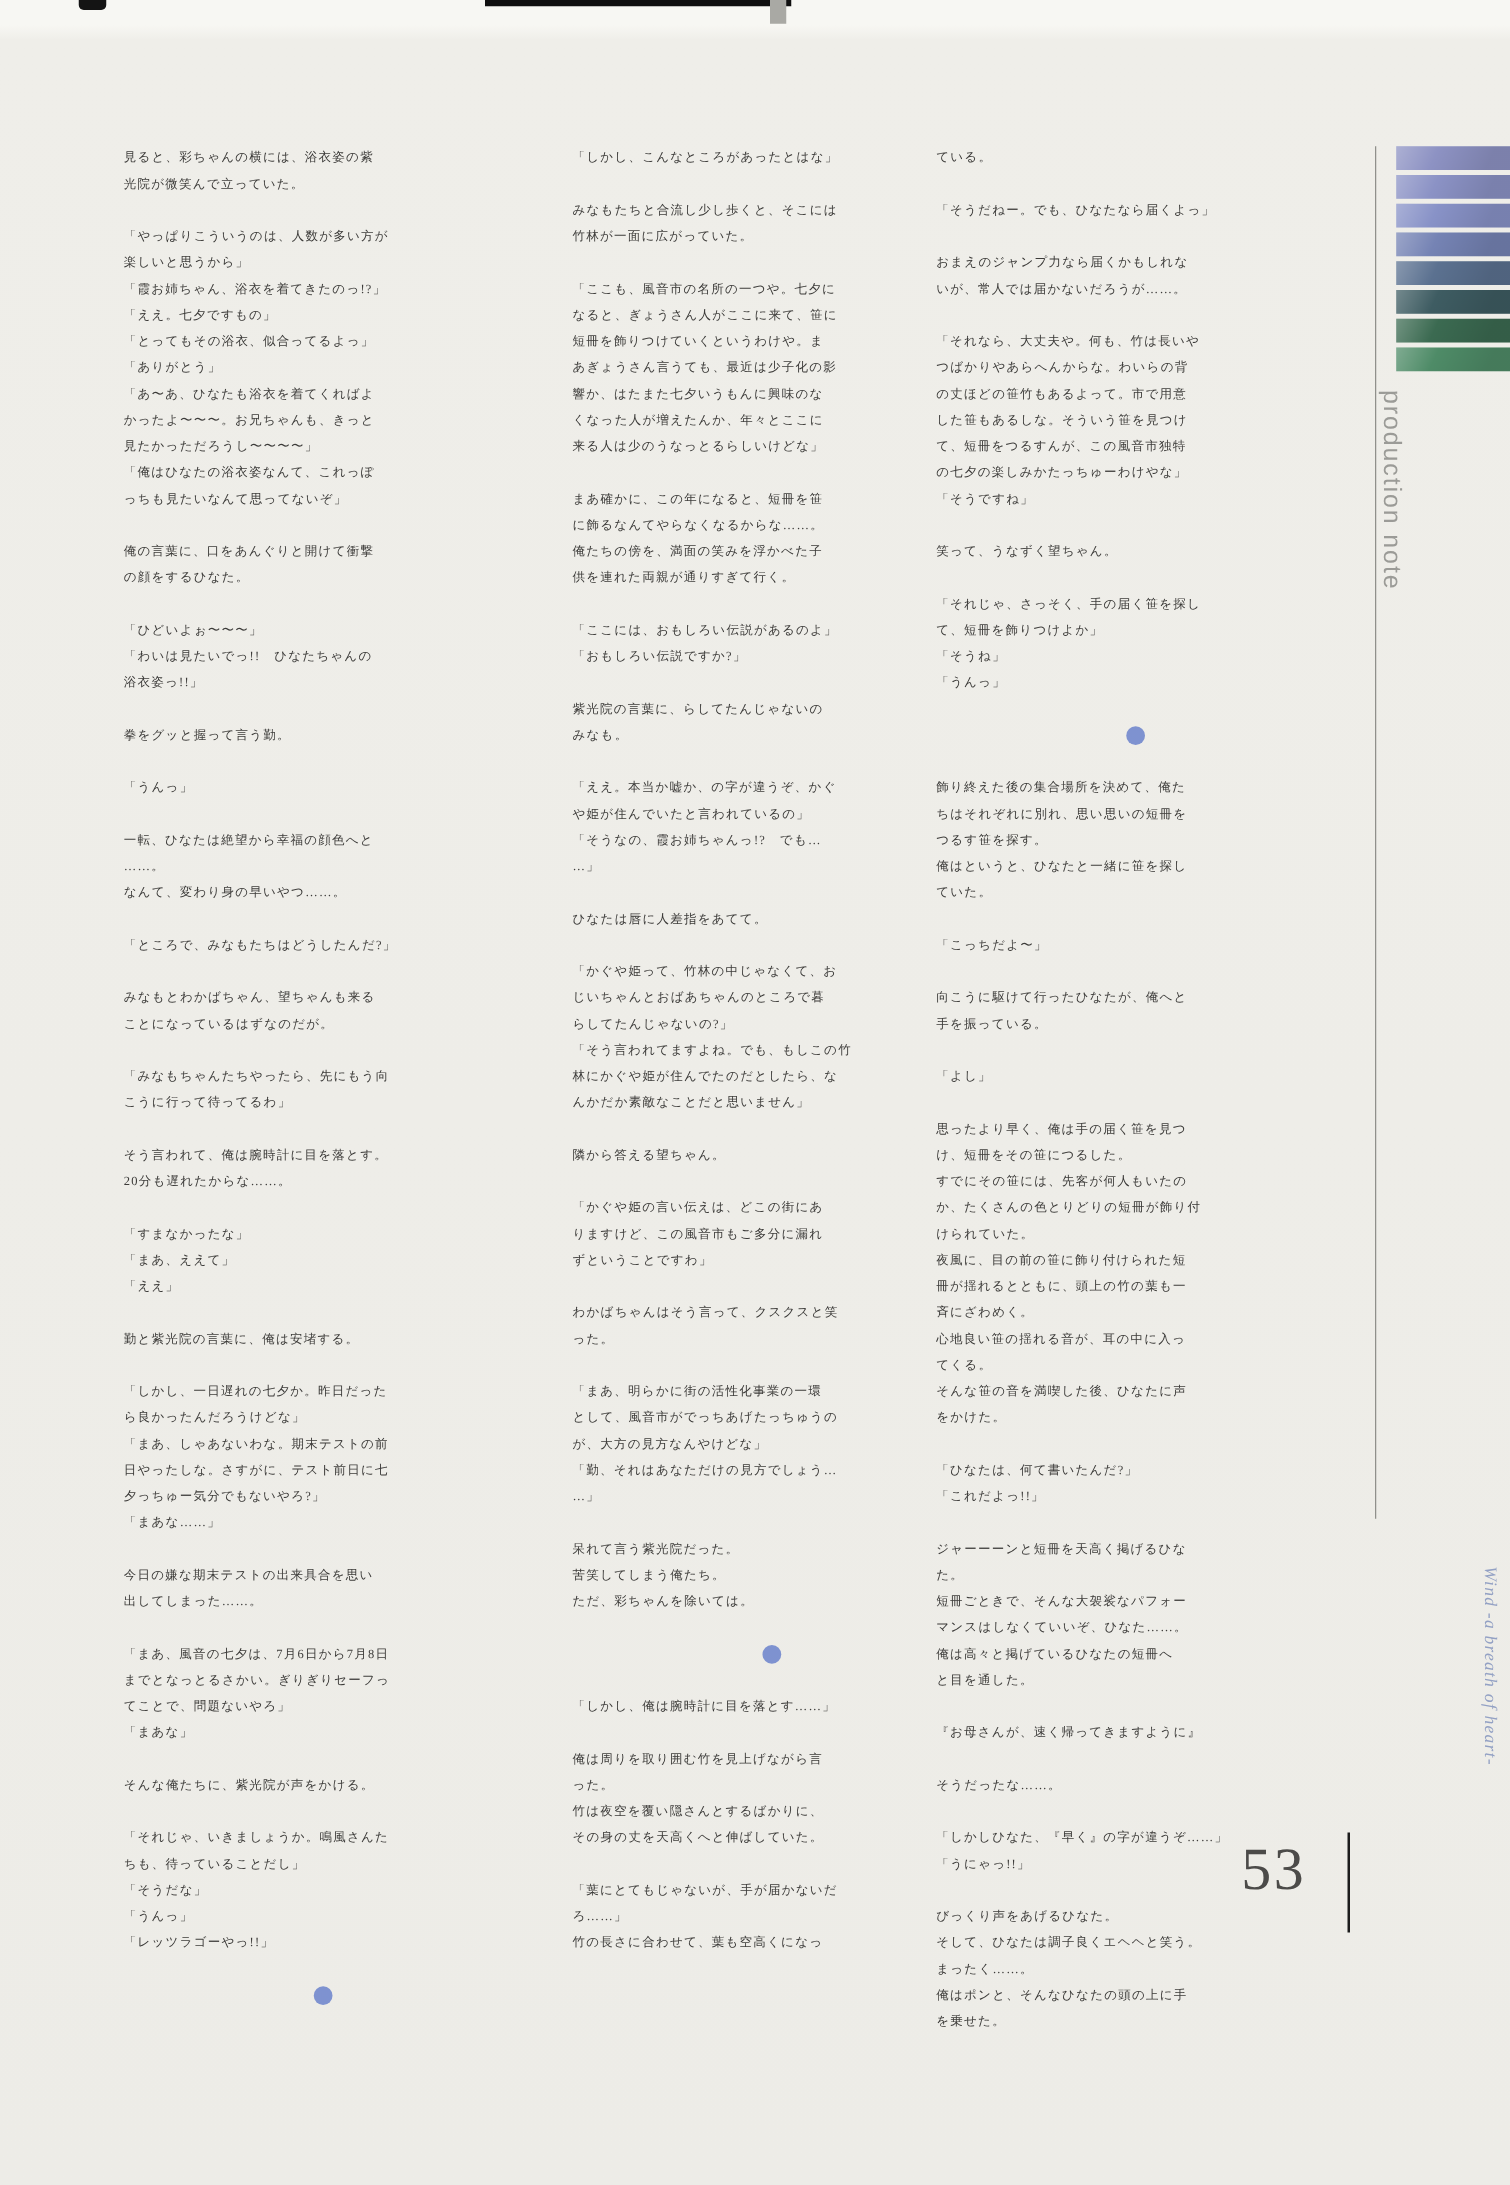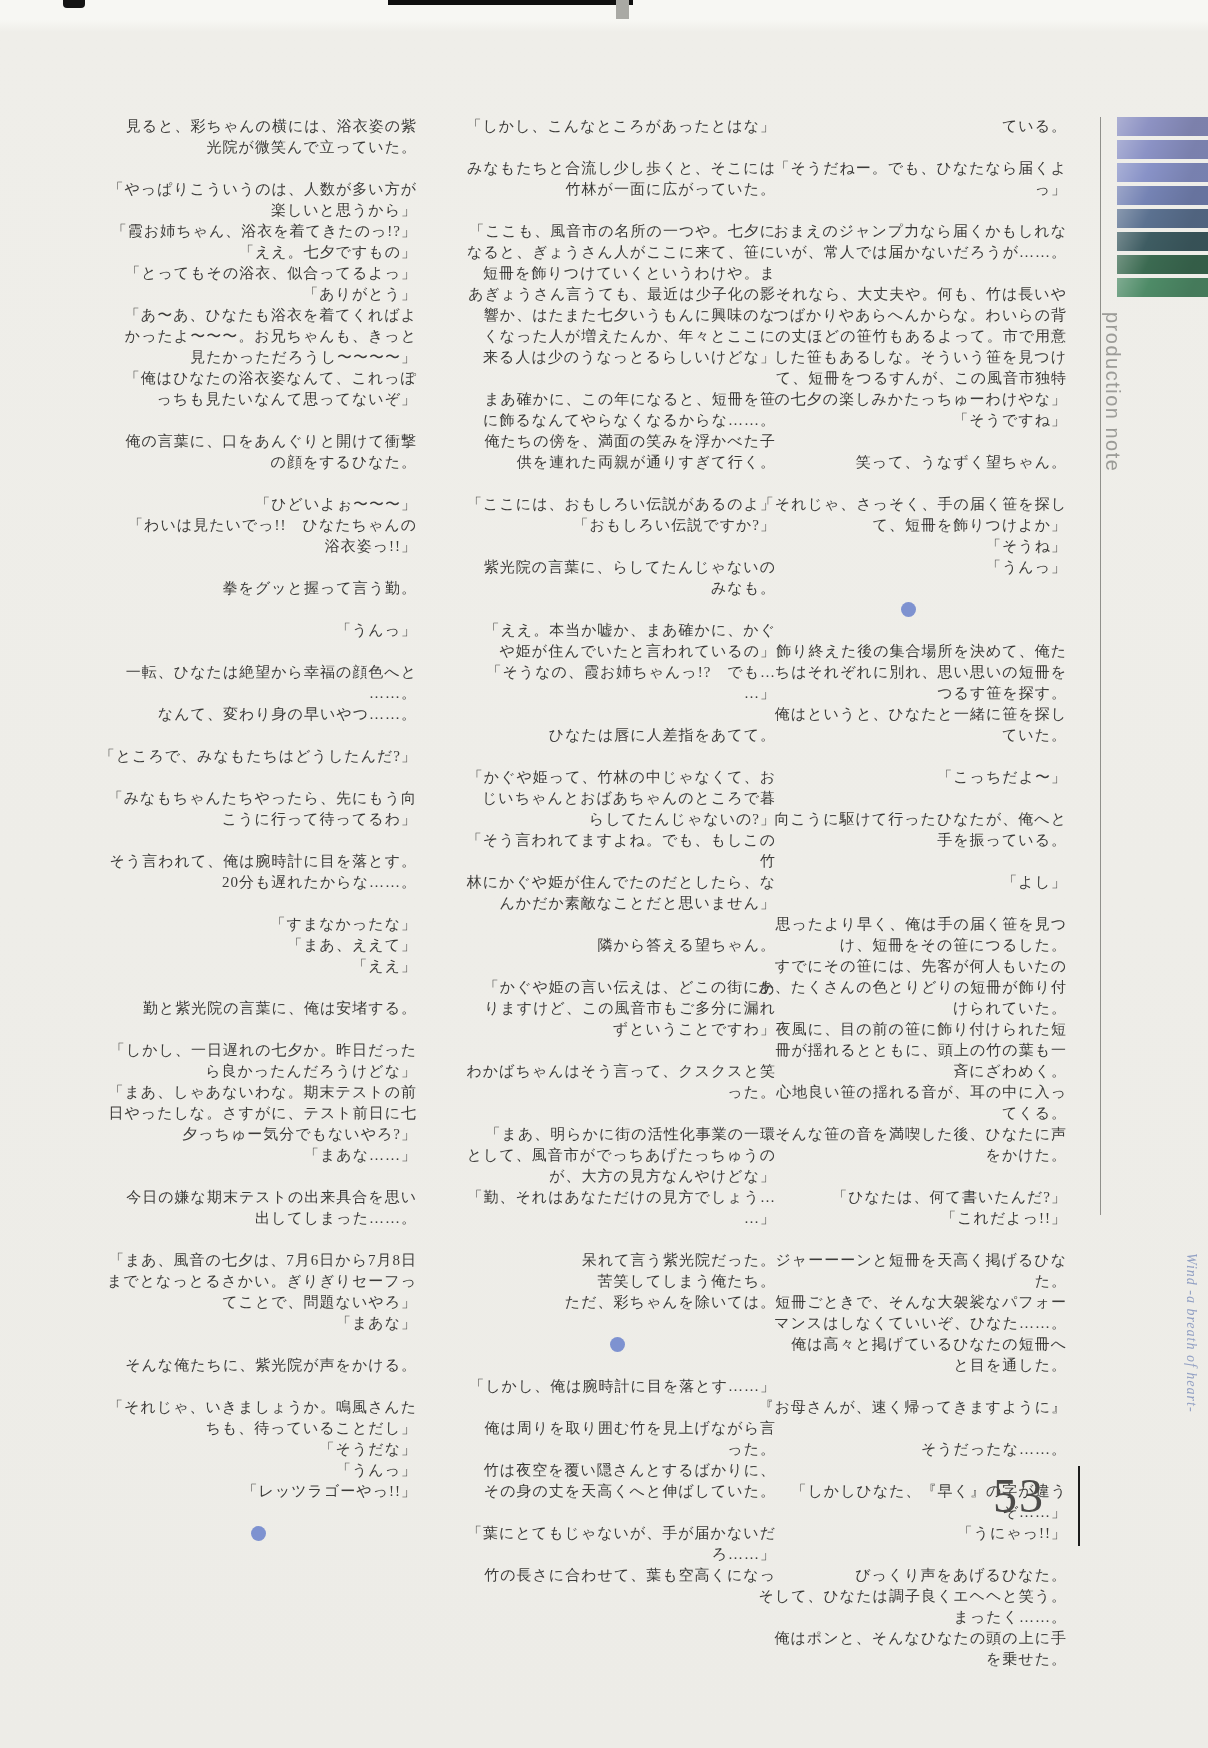--- a/index.html
+++ b/index.html
@@ -5,21 +5,21 @@
 <style>
   html,body{margin:0;padding:0;}
   body{
     width:1208px;height:1748px;position:relative;overflow:hidden;
     background:linear-gradient(#f7f7f3 0,#f7f7f3 20px,#efeee9 32px,#edece7 100%);
     font-family:"Liberation Serif","DejaVu Serif",serif;
     color:#3c3b39;
   }
   .text-column{
     position:absolute;top:116px;width:318px;
-    font-size:15px;line-height:21px;letter-spacing:1px;text-align:right;
+    font-size:10px;line-height:21px;letter-spacing:1px;
   }
   #col-1{left:99px;}
   #col-2{left:458px;}
   #col-3{left:749px;}
   .para{margin:21px 0 0 0;white-space:pre-line;}
   .para:first-child{margin-top:0;}
   .sep{height:21px;margin:21px 0 0 0;display:flex;align-items:center;justify-content:center;}
   .dot{width:15px;height:15px;border-radius:50%;display:block;}
   
   .side-rule{position:absolute;left:1100px;top:117px;width:1px;height:1098px;background:#90908b;}
@@ -75,20 +75,22 @@
 の顔をするひなた。</p>
     <p class="para">「ひどいよぉ〜〜〜」
 「わいは見たいでっ!!　ひなたちゃんの
 浴衣姿っ!!」</p>
     <p class="para">拳をグッと握って言う勤。</p>
     <p class="para">「うんっ」</p>
     <p class="para">一転、ひなたは絶望から幸福の顔色へと
 ……。
 なんて、変わり身の早いやつ……。</p>
     <p class="para">「ところで、みなもたちはどうしたんだ?」</p>
+    <p class="para">みなもとわかばちゃん、望ちゃんも来る
+ことになっているはずなのだが。</p>
     <p class="para">「みなもちゃんたちやったら、先にもう向
 こうに行って待ってるわ」</p>
     <p class="para">そう言われて、俺は腕時計に目を落とす。
 20分も遅れたからな……。</p>
     <p class="para">「すまなかったな」
 「まあ、ええて」
 「ええ」</p>
     <p class="para">勤と紫光院の言葉に、俺は安堵する。</p>
     <p class="para">「しかし、一日遅れの七夕か。昨日だった
 ら良かったんだろうけどな」
@@ -124,21 +126,21 @@
 くなった人が増えたんか、年々とここに
 来る人は少のうなっとるらしいけどな」</p>
     <p class="para">まあ確かに、この年になると、短冊を笹
 に飾るなんてやらなくなるからな……。
 俺たちの傍を、満面の笑みを浮かべた子
 供を連れた両親が通りすぎて行く。</p>
     <p class="para">「ここには、おもしろい伝説があるのよ」
 「おもしろい伝説ですか?」</p>
     <p class="para">紫光院の言葉に、らしてたんじゃないの
 みなも。</p>
-    <p class="para">「ええ。本当か嘘か、まあ確かに、かぐ
+    <p class="para">「ええ。本当か嘘か、の字が違うぞ、かぐ
 や姫が住んでいたと言われているの」
 「そうなの、霞お姉ちゃんっ!?　でも…
 …」</p>
     <p class="para">ひなたは唇に人差指をあてて。</p>
     <p class="para">「かぐや姫って、竹林の中じゃなくて、お
 じいちゃんとおばあちゃんのところで暮
 らしてたんじゃないの?」
 「そう言われてますよね。でも、もしこの竹
 林にかぐや姫が住んでたのだとしたら、な
 んかだか素敵なことだと思いません」</p>

